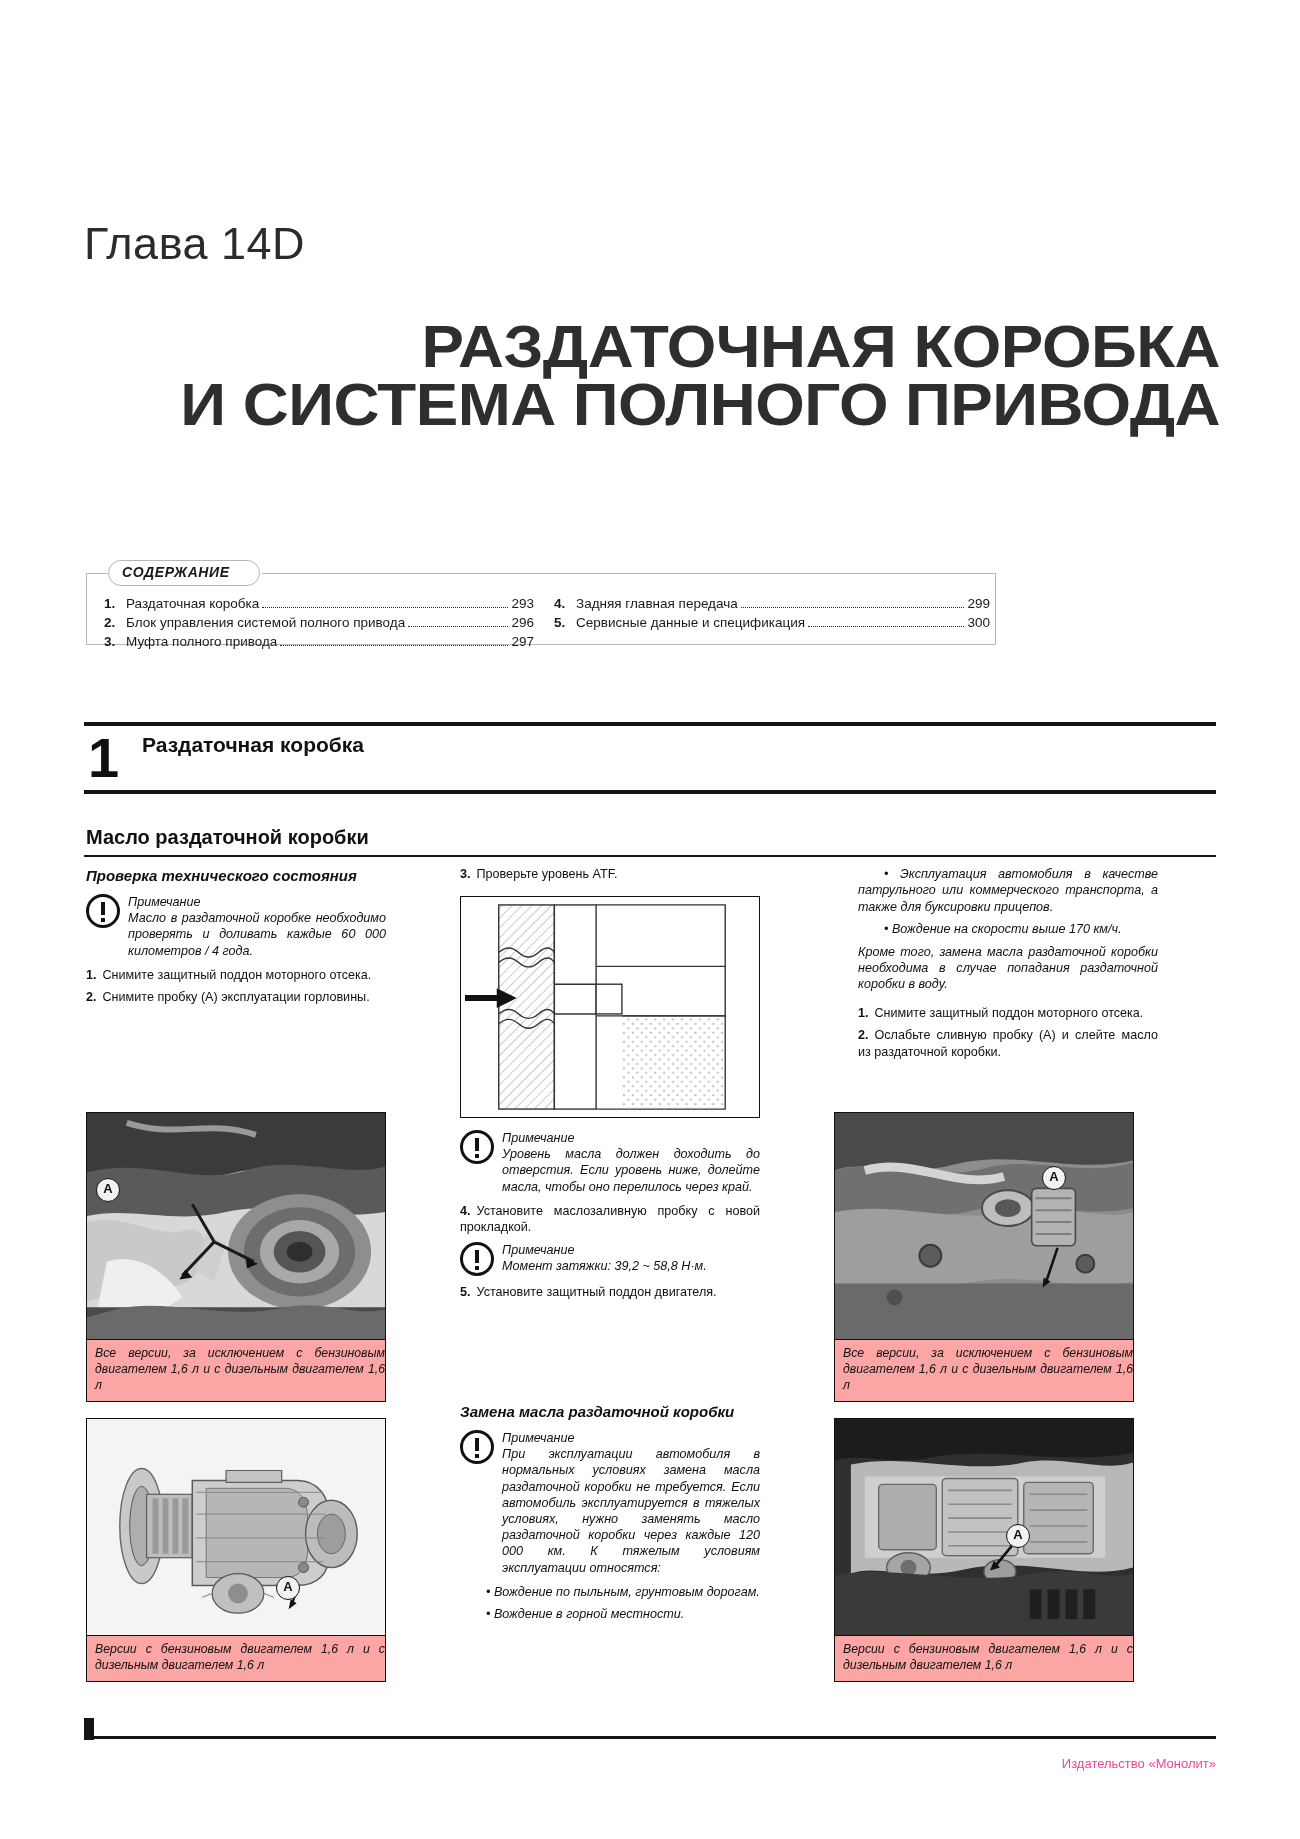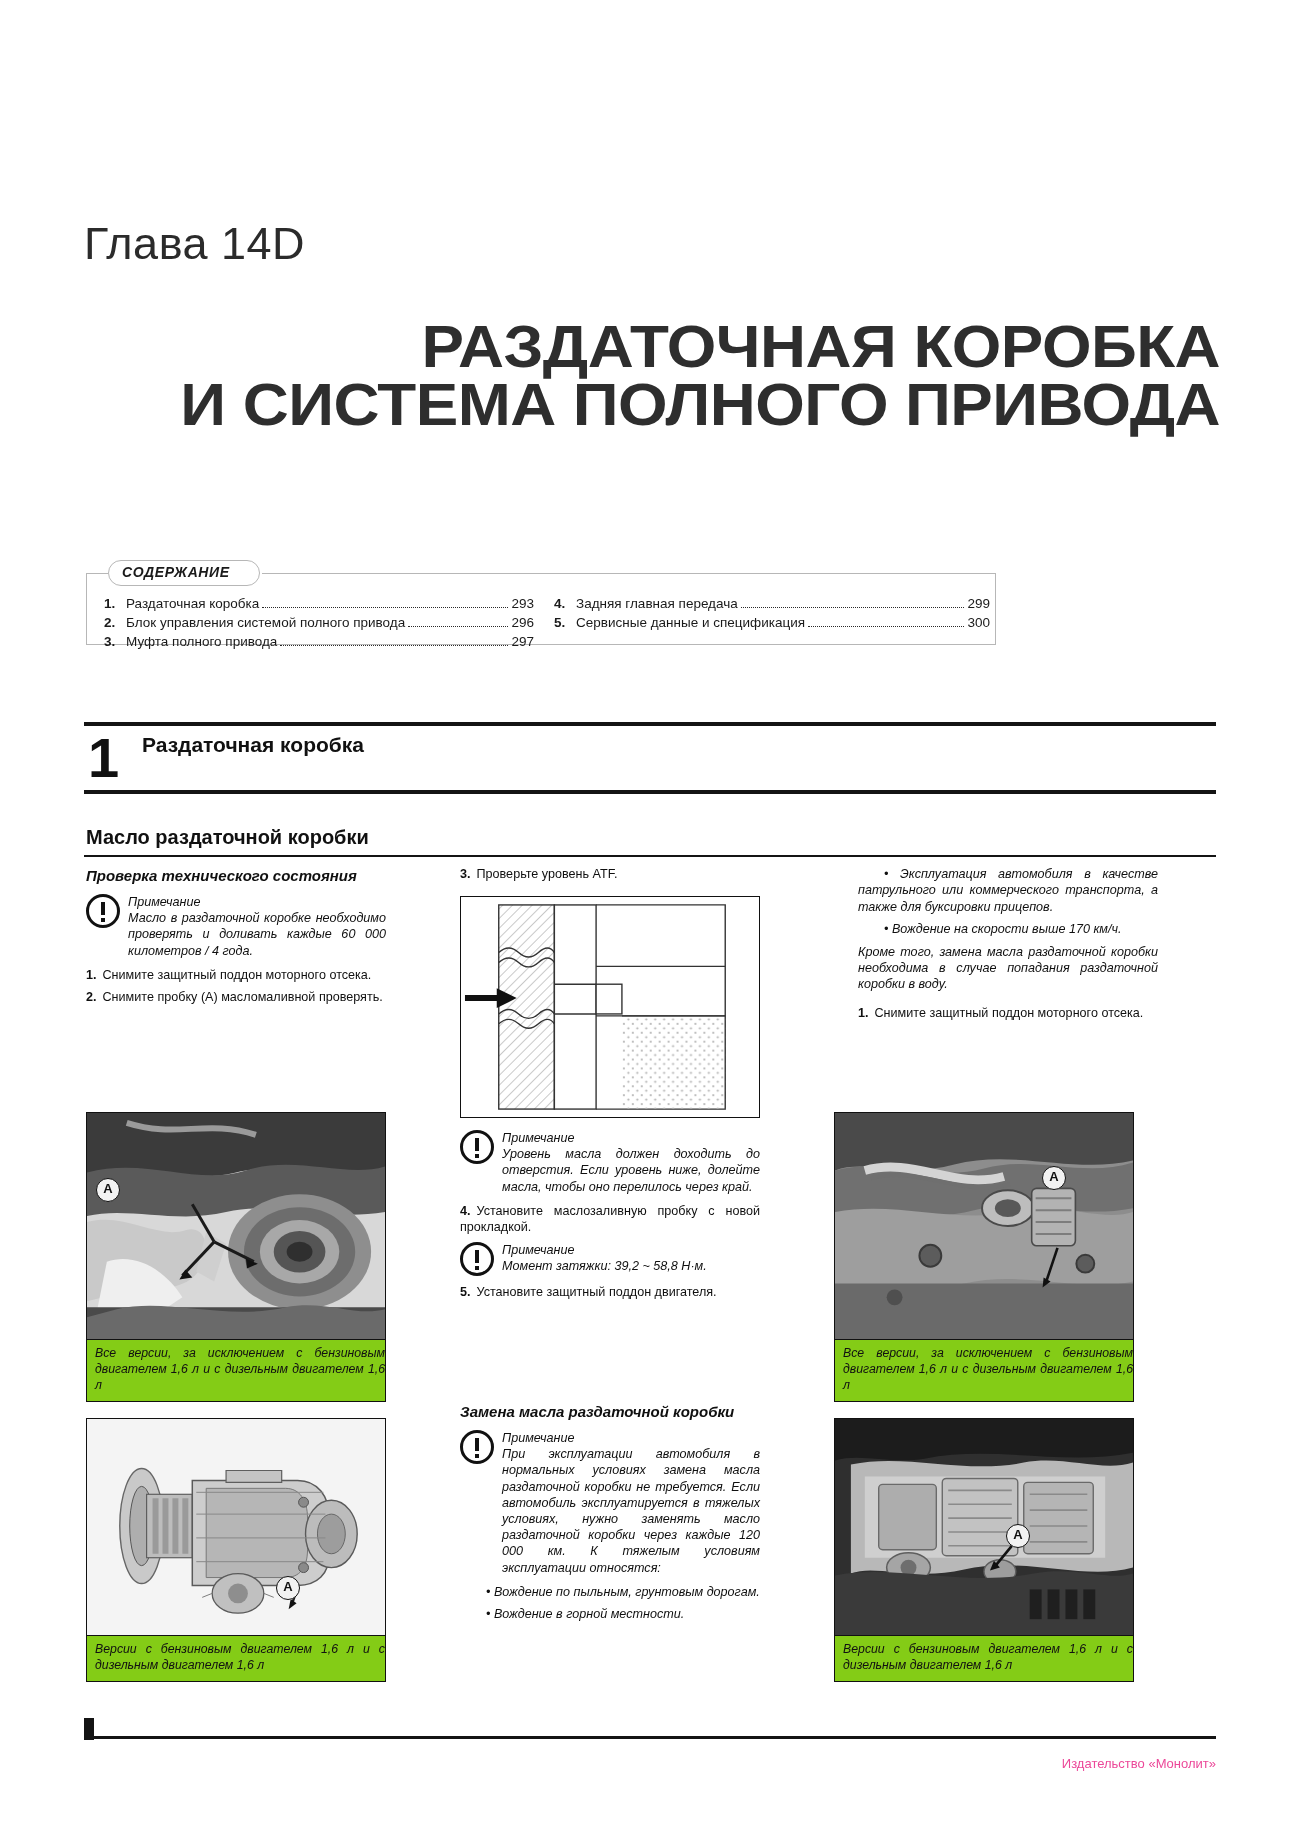--- a/index.html
+++ b/index.html
@@ -271,21 +271,21 @@
   .cap {
     position: absolute;
     border: 1.6px solid #111;
     border-top: none;
     box-sizing: border-box;
     font-size: 12.3px;
     font-style: italic;
     line-height: 16px;
     padding: 5px 0 6px 8px;
     text-align: justify;
-    background: #84cc16;
+    background: #fca5a5;
   }
 
   
   .callout {
     position: absolute;
     width: 22px;
     height: 22px;
     border-radius: 50%;
     border: 1.6px solid #111;
     background: #f2f2f2;
@@ -390,21 +390,21 @@
       <div class="note-body">
         <span class="note-title">Примечание</span>
         <span class="note-flow">Масло в раздаточной коробке необходимо проверять и доливать каждые 60 000 километров / 4 года.</span>
       </div>
     </div>
 
     <p class="para">
       <span class="n">1.</span><span>Снимите защитный поддон моторного отсека.</span>
     </p>
     <p class="para">
-      <span class="n">2.</span><span>Снимите пробку (A) масломаливной проверять.</span>
+      <span class="n">2.</span><span>Снимите пробку (A) эксплуатации горловины.</span>
     </p>
   </div>
 
   <div class="fig" style="left:86px; top:1112px; width:300px; height:228px;">
     <svg class="photo" viewBox="0 0 300 228" preserveAspectRatio="none">
       <rect x="0" y="0" width="300" height="228" fill="#d8d8d8"></rect>
       <path d="M0 0 H300 V60 C250 70 200 48 150 60 C100 72 50 52 0 66 Z" fill="#3b3b3b"></path>
       <path d="M0 60 C60 44 110 74 160 58 C210 42 260 66 300 54 V100 C240 110 190 88 140 100 C90 112 40 94 0 104 Z" fill="#5a5a5a"></path>
       <ellipse cx="214" cy="140" rx="72" ry="58" fill="#8e8e8e"></ellipse>
       <ellipse cx="214" cy="140" rx="56" ry="45" fill="#6d6d6d"></ellipse>
@@ -548,20 +548,23 @@
     <p class="para bullet">• Вождение по пыльным, грунтовым дорогам.</p>
     <p class="para bullet">• Вождение в горной местности.</p>
   </div>
 
   <div class="col c3" style="top:866px;">
     <p class="para bullet">• Эксплуатация автомобиля в качестве патрульного или коммерческого транспорта, а также для буксировки прицепов.</p>
     <p class="para bullet">• Вождение на скорости выше 170 км/ч.</p>
     <p class="para ital">Кроме того, замена масла раздаточной коробки необходима в случае попадания раздаточной коробки в воду.</p>
     <p class="para" style="margin-top:12px;">
       <span class="n">1.</span><span>Снимите защитный поддон моторного отсека.</span>
+    </p>
+    <p class="para">
+      <span class="n">2.</span><span>Ослабьте сливную пробку (A) и слейте масло из раздаточной коробки.</span>
     </p>
   </div>
 
   <div class="fig" style="left:834px; top:1112px; width:300px; height:228px;">
     <svg class="photo" viewBox="0 0 300 228" preserveAspectRatio="none">
       <rect x="0" y="0" width="300" height="228" fill="#8d8d8d"></rect>
       <path d="M0 0 H300 V48 C240 62 180 36 120 52 C70 66 30 46 0 58 Z" fill="#4a4a4a"></path>
       <path d="M0 58 C50 44 100 70 150 56 C200 42 250 66 300 50 V96 C240 108 190 84 140 98 C90 112 40 90 0 102 Z" fill="#707070"></path>
       <path d="M0 100 C60 88 120 112 180 100 C230 90 270 110 300 100 V170 C250 182 190 158 130 172 C80 184 40 166 0 176 Z" fill="#9e9e9e"></path>
       <path d="M0 172 H300 V228 H0 Z" fill="#6a6a6a"></path>

